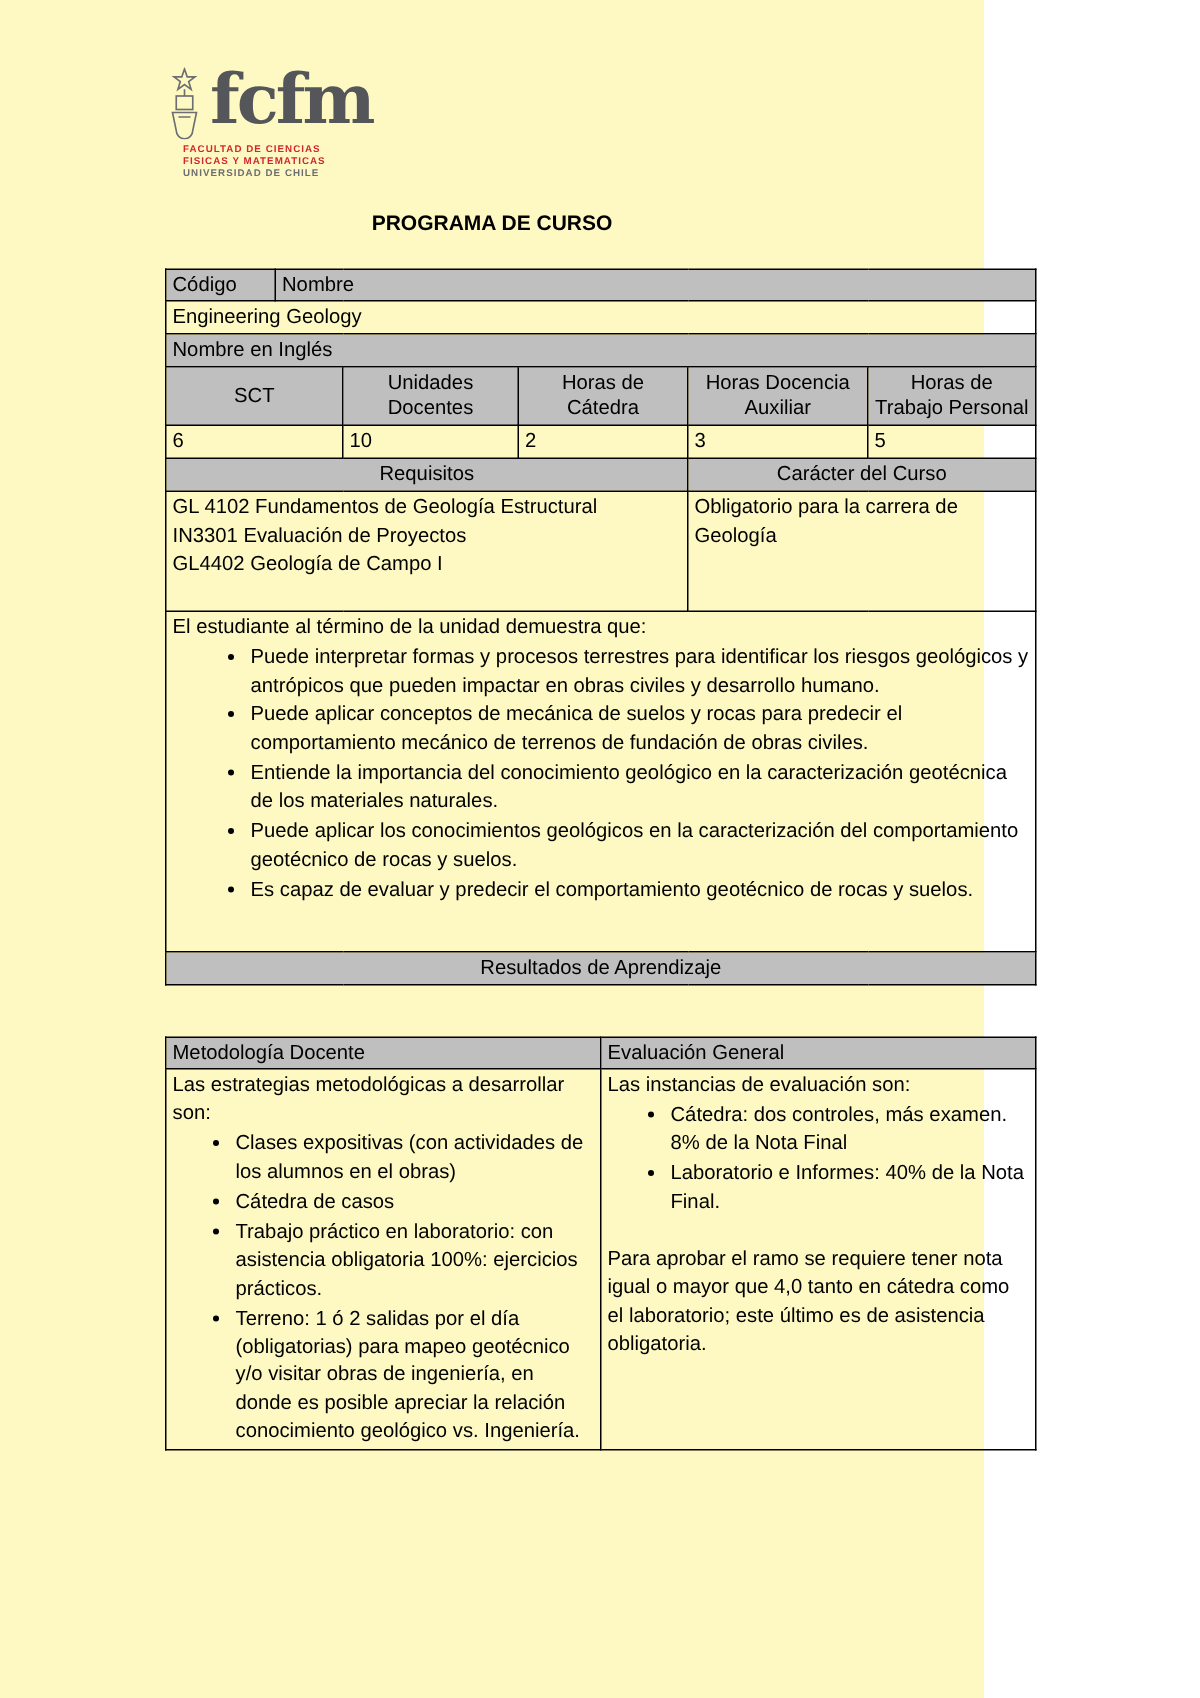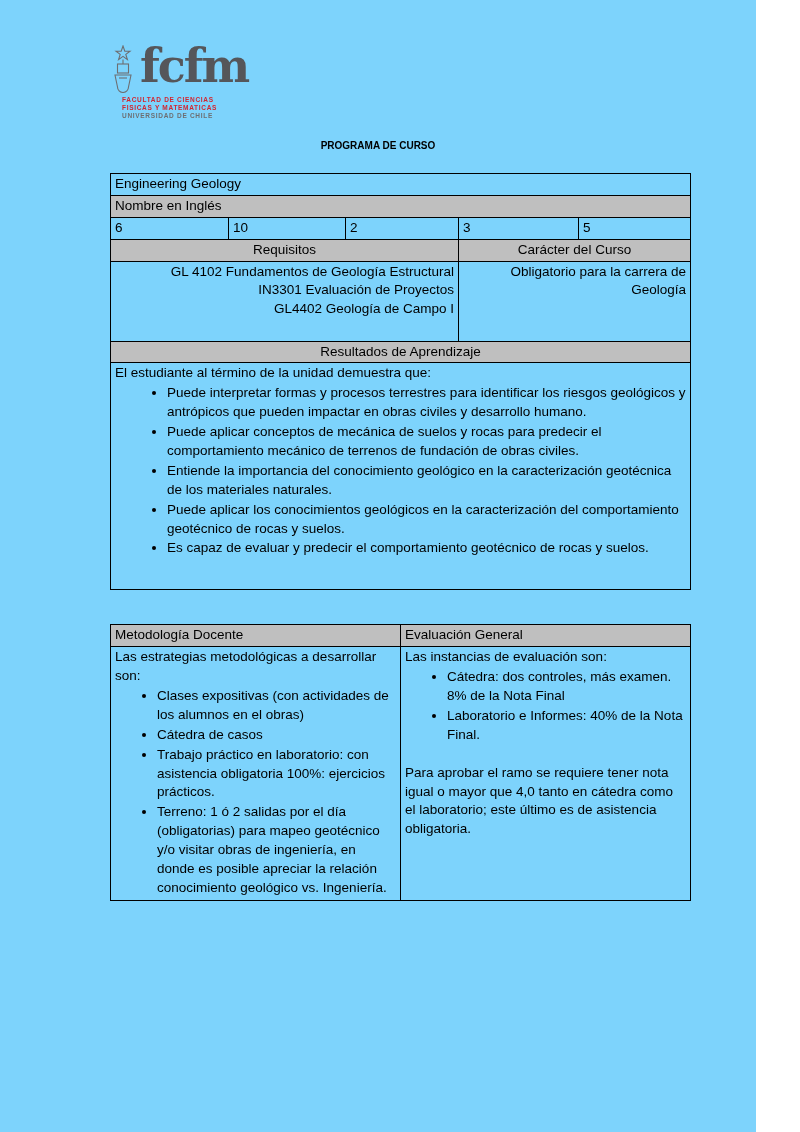--- a/index.html
+++ b/index.html
@@ -2,51 +2,51 @@
 <html style="--table-header-bg: #bfbfbf; --border: #000000; --logo-red: #d22630; --logo-gray: #6d6e71; --brand-gray: #55565a;"><head>
 <meta charset="utf-8">
 <style>
   * { margin:0; padding:0; box-sizing:border-box; }
   html, body { background:#ffffff; }
   body {
     width:800px; height:1132px; overflow:hidden;
     font-family:"Liberation Sans", sans-serif;
     font-size:13.5px; line-height:1.4; color:#000;
   }
-  .page { position:relative; width:756px; height:1132px; padding:45px 110px 0 110px; background:#7dd3fc; }
+  .page { position:relative; width:656px; height:1132px; padding:45px 110px 0 110px; background:#fef9c3; }
 
   
   .logo-block { height:72px; }
   .logo-row { display:flex; align-items:flex-start; gap:4px; height:50px; }
   .seal { flex:0 0 auto; margin-top:0; }
   .fcfm {
     font-family:"DejaVu Serif", serif; font-weight:bold;
     font-size:46px; line-height:42px; letter-spacing:-2px;
     color:var(--brand-gray, #55565a);
   }
   .logo-lines { margin-left:12px; margin-top:1px; font-size:6.5px; font-weight:bold; letter-spacing:.7px; line-height:8px; }
   .logo-lines .red  { color:var(--logo-red, #d22630); }
   .logo-lines .gray { color:var(--logo-gray, #6d6e71); }
 
   
-  .doc-title { text-align:center; font-weight:bold; font-size:10px; margin-top:22px; }
+  .doc-title { text-align:center; font-weight:bold; font-size:14px; margin-top:22px; }
 
   
   table { border-collapse:collapse; width:580px; table-layout:fixed; }
   td { border:1px solid var(--border, #000); padding:1px 4px; vertical-align:top; overflow:hidden; }
   .hdr { background:var(--table-header-bg, #bfbfbf); }
   .center { text-align:center; }
   .bold { font-weight:bold; }
   .t1 { margin-top:20px; }
   .t2 { margin-top:34px;border-radius:29px; }
 
   .hours-hdr td { text-align:center; line-height:1.25; padding-top:2px; padding-bottom:2px; }
   .hours-hdr td.sct { vertical-align:middle; }
 
-  .req-row td { height:80px;text-align:right; }
+  .req-row td { height:80px; }
   .res-cell { height:220px; padding-bottom:30px; }
 
   ul.bullets { margin:0; padding-left:52px; }
   ul.bullets li { margin:1px 0; }
   .t2 ul.bullets { padding-left:42px; }
 
   .t2 .content-row td { height:244px; }
   .eval-note { margin-top:19px; }
 </style>
 </head>
@@ -81,25 +81,36 @@
   <table class="t1">
     <colgroup>
       <col style="width:73px">
         <col style="width:45px">
         <col style="width:117px">
       <col style="width:113px">
         <col style="width:120px">
         <col style="width:112px">
     </colgroup>
     <tbody>
+        <tr>
+      <td class="hdr">Código</td>
+      <td class="hdr" colspan="5">Nombre</td>
+    </tr>
     <tr>
       <td colspan="6">Engineering Geology</td>
     </tr>
     <tr>
       <td class="hdr" colspan="6">Nombre en Inglés</td>
+    </tr>
+    <tr class="hours-hdr">
+      <td class="hdr sct" colspan="2">SCT</td>
+      <td class="hdr">Unidades Docentes</td>
+      <td class="hdr">Horas de Cátedra</td>
+      <td class="hdr">Horas Docencia Auxiliar</td>
+      <td class="hdr">Horas de Trabajo Personal</td>
     </tr>
     <tr>
       <td colspan="2">6</td>
       <td>10</td>
       <td>2</td>
       <td>3</td>
       <td>5</td>
     </tr>
     <tr>
       <td class="hdr center" colspan="4">Requisitos</td>
@@ -107,33 +118,33 @@
     </tr>
     <tr class="req-row">
       <td colspan="4">
         <div>GL 4102 Fundamentos de Geología Estructural</div>
         <div>IN3301 Evaluación de Proyectos</div>
         <div>GL4402 Geología de Campo I</div>
       </td>
       <td colspan="2">Obligatorio para la carrera de Geología</td>
     </tr>
     <tr>
-      <td class="hdr center" colspan="6">Resultados de Aprendizaje</td>
-    </tr>
-    <tr>
       <td class="res-cell" colspan="6">
         <div>El estudiante al término de la unidad demuestra que:</div>
         <ul class="bullets">
               <li>Puede interpretar formas y procesos terrestres para identificar los riesgos geológicos y antrópicos que pueden impactar en obras civiles y desarrollo humano.</li>
               <li>Puede aplicar conceptos de mecánica de suelos y rocas para predecir el comportamiento mecánico de terrenos de  fundación de obras civiles.</li>
               <li>Entiende la importancia del conocimiento geológico en la caracterización geotécnica de los materiales naturales.</li>
               <li>Puede aplicar los conocimientos geológicos en la caracterización del comportamiento geotécnico de rocas y suelos.</li>
               <li>Es capaz de evaluar y predecir el comportamiento geotécnico de rocas y suelos.</li>
             </ul>
       </td>
+    </tr>
+    <tr>
+      <td class="hdr center" colspan="6">Resultados de Aprendizaje</td>
     </tr>
   </tbody>
     </table>
 
   <table class="t2">
     <colgroup>
         <col style="width:290px">
         <col style="width:290px">
       </colgroup>
     <tbody>

